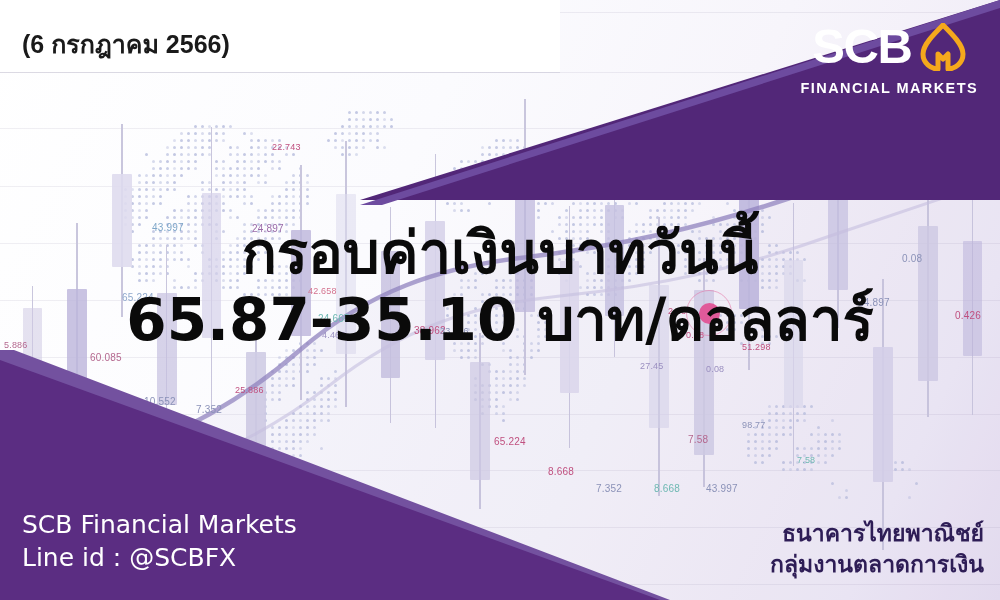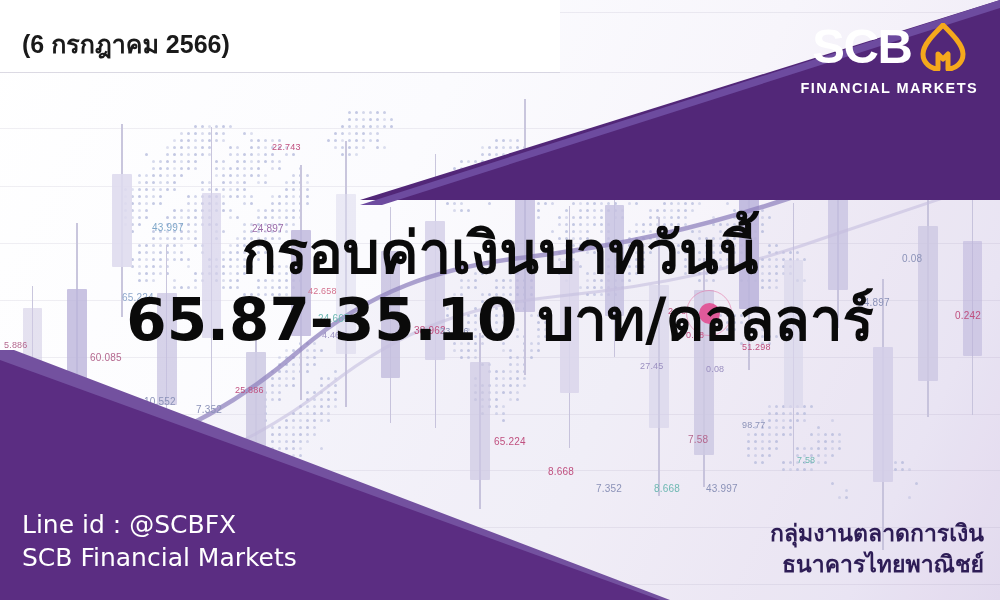--- a/index.html
+++ b/index.html
@@ -1618,21 +1618,21 @@
       <div class="numlabel" style="left: 494px; top: 436px; color: rgb(192, 80, 127); font-size: 10px;">65.224</div>
       <div class="numlabel" style="left: 548px; top: 466px; color: rgb(192, 80, 127); font-size: 10px;">8.668</div>
       <div class="numlabel" style="left: 596px; top: 483px; color: rgb(139, 146, 184); font-size: 10px;">7.352</div>
       <div class="numlabel" style="left: 654px; top: 483px; color: rgb(111, 185, 179); font-size: 10px;">8.668</div>
       <div class="numlabel" style="left: 706px; top: 483px; color: rgb(139, 146, 184); font-size: 10px;">43.997</div>
       <div class="numlabel" style="left: 688px; top: 434px; color: rgb(180, 103, 142); font-size: 10px;">7.58</div>
       <div class="numlabel" style="left: 797px; top: 455px; color: rgb(111, 185, 179); font-size: 9px;">7.58</div>
       <div class="numlabel" style="left: 742px; top: 420px; color: rgb(139, 146, 184); font-size: 9px;">98.77</div>
       <div class="numlabel" style="left: 902px; top: 253px; color: rgb(139, 146, 184); font-size: 10px;">0.08</div>
       <div class="numlabel" style="left: 858px; top: 297px; color: rgb(139, 146, 184); font-size: 10px;">24.897</div>
-      <div class="numlabel" style="left: 955px; top: 310px; color: rgb(192, 80, 127); font-size: 10px;">0.242</div>
+      <div class="numlabel" style="left: 955px; top: 310px; color: rgb(192, 80, 127); font-size: 10px;">0.426</div>
       <div class="numlabel" style="left: 686px; top: 330px; color: rgb(192, 80, 127); font-size: 9px;">0.08</div>
       <div class="numlabel" style="left: 742px; top: 342px; color: rgb(192, 80, 127); font-size: 9px;">51.298</div>
       <div class="numlabel" style="left: 440px; top: 326px; color: rgb(139, 146, 184); font-size: 9px;">33.986</div>
       <div class="numlabel" style="left: 322px; top: 330px; color: rgb(154, 143, 192); font-size: 9px;">4.465</div>
       <div class="numlabel" style="left: 640px; top: 361px; color: rgb(154, 143, 192); font-size: 9px;">27.45</div>
       <div class="numlabel" style="left: 668px; top: 306px; color: rgb(192, 80, 127); font-size: 9px;">2.98</div>
       <div class="numlabel" style="left: 706px; top: 364px; color: rgb(154, 143, 192); font-size: 9px;">0.08</div>
     </div>
 
   <div class="marker-ring" id="markerRing" style="left: 686px; top: 290px;"></div>
@@ -1657,22 +1657,22 @@
     </div>
     <div class="logo-fm">FINANCIAL MARKETS</div>
   </div>
 
   <div class="headline">
     <span class="hl-line1">กรอบค่าเงินบาทวันนี้</span>
     <span class="hl-line2">65.87-35.10 บาท/ดอลลาร์</span>
   </div>
 
   <div class="footer-left">
+    <div>SCB Financial Markets</div>
     <div>Line id : @SCBFX</div>
-    <div>SCB Financial Markets</div>
   </div>
 
   <div class="footer-right">
+    <div>ธนาคารไทยพาณิชย์</div>
     <div>กลุ่มงานตลาดการเงิน</div>
-    <div>ธนาคารไทยพาณิชย์</div>
   </div>
 
 </div>
 
 </body></html>

